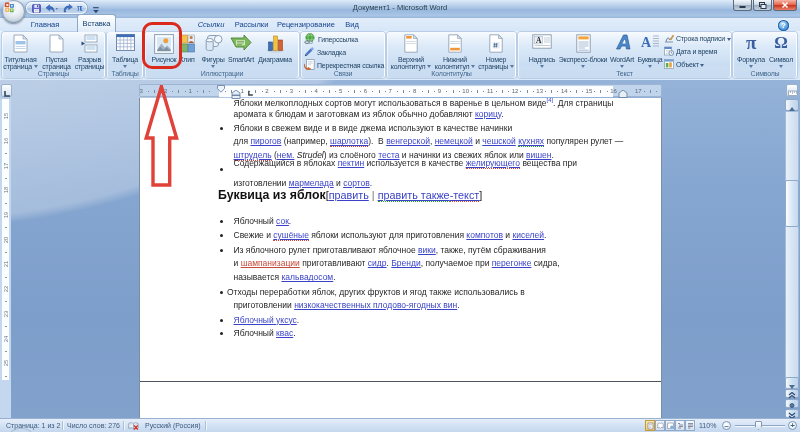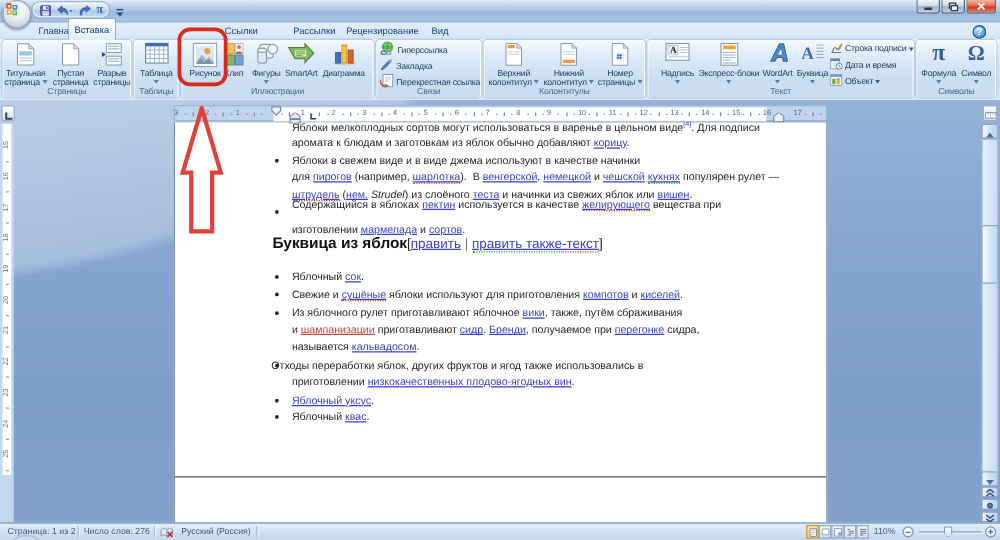--- a/index.html
+++ b/index.html
@@ -172,43 +172,44 @@
     </svg>
     <svg class="abs qat-ic" style="left:37px;width:10px" width="10" height="9" viewBox="0 0 10 9">
       <path d="M1.2 8 C0.6 4 3 1.6 6 2.2 L6.3 0.4 L9.4 3 L5.6 5.6 L5.9 3.9 C3.6 3.6 2 5.5 2.6 8 Z" fill="#3f6fc8" stroke="#2a4f96" stroke-width="0.5"></path>
     </svg>
     <div class="abs" style="left:51px;top:0.5px;font-size:10px;color:#3566c4;font-weight:bold;font-family:'Liberation Serif',serif">π</div>
     <svg class="abs qat-ic" style="left:66px;top:4px" width="8" height="6" viewBox="0 0 8 6">
       <rect x="1" y="0" width="5" height="1" fill="#2d4a76"></rect>
       <path d="M1 2.5 l5 0 l-2.5 3 z" fill="#2d4a76"></path>
     </svg>
   </div>
+  <div class="abs" id="win-title">Документ1 - Microsoft Word</div>
   <div class="abs" id="win-btns">
     <span class="winbtn">
       <svg width="17" height="10" viewBox="0 0 17 10">
           <rect x="5.5" y="6" width="6" height="2" fill="#2b3b4e"></rect>
         </svg>
     </span><span class="winbtn">
       <svg width="17" height="10" viewBox="0 0 17 10">
           <rect x="5.5" y="2.5" width="5" height="4" fill="none" stroke="#2b3b4e" stroke-width="1"></rect>
           <rect x="7" y="4.5" width="5" height="4" fill="#e8eef5" stroke="#2b3b4e" stroke-width="1"></rect>
         </svg>
     </span><span class="winbtn close">
       <svg width="22" height="10" viewBox="0 0 22 10">
           <path d="M8.5 2.5 L13.5 7.5 M13.5 2.5 L8.5 7.5" stroke="#fff" stroke-width="1.5"></path>
         </svg>
     </span>
   </div>
   <div class="abs" id="help-btn">?</div>
 
   <div class="abs" id="tabrow">
       <div class="tab" style="left: 24px; width: 42px;">Главная</div>
-      <div class="tab active" style="left: 54px; width: 37px;">Вставка</div>
+      <div class="tab active" style="left: 77px; width: 37px;">Вставка</div>
       <div class="tab" style="left: 114.5px; width: 72px; margin-top: 42px;">Разметка страницы</div>
-      <div class="tab" style="left: 174px; width: 38px;">Ссылки</div>
+      <div class="tab" style="left: 192px; width: 38px; font-style: italic;">Ссылки</div>
       <div class="tab" style="left: 229px; width: 45px;">Рассылки</div>
       <div class="tab" style="left: 272px; width: 68px;">Рецензирование</div>
       <div class="tab" style="left: 338px; width: 28px;">Вид</div>
     </div>
 
   <div class="abs" id="ribbon">
 
     <div class="rgroup" style="left:2px;width:103px">
       <div class="bigbtn" style="left:0px;width:37px">
         <svg class="bicon" width="15" height="19" viewBox="0 0 15 19">
@@ -475,39 +476,39 @@
         <div class="vnum" style="top: 186.1px;">22</div>
         <div class="vtick" style="top: 202.45px;"></div>
         <div class="vnum" style="top: 210.8px;">23</div>
         <div class="vtick" style="top: 227.15px;"></div>
         <div class="vnum" style="top: 235.5px;">24</div>
         <div class="vtick" style="top: 251.85px;"></div>
         <div class="vnum" style="top: 260.2px;">25</div>
         <div class="vtick" style="top: 276.55px;"></div>
       </div>
     <div id="textlayer">
-        <div class="dline" style="left: 233.5px; top: 13.9px;"><span>Яблоки мелкоплодных сортов могут использоваться в варенье в цельном виде</span><span class="sup">[4]</span><span>. Для подписи</span></div>
+        <div class="dline" style="left: 233.5px; top: 13.9px;"><span>Яблоки мелкоплодных сортов могут использоваться в варенье в цельном виде</span><span class="sup">[4]</span><span>. Для страницы</span></div>
         <div class="dline" style="left: 233.5px; top: 27.7px;"><span>аромата к блюдам и заготовкам из яблок обычно добавляют </span><span class="lnk">корицу</span><span>.</span></div>
         <div class="bullet" style="left: 220px; top: 46.5px;"></div>
         <div class="dline" style="left: 233.5px; top: 41.5px;"><span>Яблоки в свежем виде и в виде джема используют в качестве начинки</span></div>
         <div class="dline" style="left: 233.5px; top: 55.3px;"><span>для </span><span class="lnk">пирогов</span><span> (например, </span><span class="lnk sq-red">шарлотка</span><span>).  В </span><span class="lnk">венгерской</span><span>, </span><span class="lnk">немецкой</span><span> и </span><span class="lnk">чешской</span><span> </span><span class="lnk sq-green">кухнях</span><span> популярен рулет —</span></div>
         <div class="dline" style="left: 233.5px; top: 69.1px;"><span class="lnk sq-red">штрудель</span><span> (</span><span class="lnk">нем.</span><span> </span><span class="it">Strudel</span><span>) из слоёного </span><span class="lnk">теста</span><span> и начинки из свежих яблок или </span><span class="lnk">вишен</span><span>.</span></div>
         <div class="bullet" style="left: 220px; top: 87.9px;"></div>
         <div class="dline" style="left: 233.5px; top: 77px;"><span>Содержащийся в яблоках </span><span class="lnk">пектин</span><span> используется в качестве </span><span class="lnk sq-red">желирующего</span><span> вещества при</span></div>
         <div class="dline" style="left: 233.5px; top: 96.7px;"><span>изготовлении </span><span class="lnk">мармелада</span><span> и </span><span class="lnk">сортов</span><span>.</span></div>
         <div class="bullet" style="left: 220px; top: 139.6px;"></div>
         <div class="dline" style="left: 233.5px; top: 134.6px;"><span>Яблочный </span><span class="lnk">сок</span><span>.</span></div>
         <div class="bullet" style="left: 220px; top: 154.1px;"></div>
         <div class="dline" style="left: 233.5px; top: 149.1px;"><span>Свежие и </span><span class="lnk sq-red">сушёные</span><span> яблоки используют для приготовления </span><span class="lnk">компотов</span><span> и </span><span class="lnk">киселей</span><span>.</span></div>
         <div class="bullet" style="left: 220px; top: 168.5px;"></div>
         <div class="dline" style="left: 233.5px; top: 163.5px;"><span>Из яблочного рулет приготавливают яблочное </span><span class="lnk">вики</span><span>, также, путём сбраживания</span></div>
         <div class="dline" style="left: 233.5px; top: 177.4px;"><span>и </span><span class="redlnk">шампанизации</span><span> приготавливают </span><span class="lnk">сидр</span><span>. </span><span class="lnk">Бренди</span><span>, получаемое при </span><span class="lnk">перегонке</span><span> сидра,</span></div>
         <div class="dline" style="left: 233.5px; top: 191.3px;"><span>называется </span><span class="lnk">кальвадосом</span><span>.</span></div>
         <div class="bullet" style="left: 220px; top: 210.7px;"></div>
-        <div class="dline" style="left: 217px; top: 205.7px;"><span>Отходы переработки яблок, других фруктов и ягод также использовались в</span></div>
+        <div class="dline" style="left: 227px; top: 205.7px;"><span>Отходы переработки яблок, других фруктов и ягод также использовались в</span></div>
         <div class="dline" style="left: 233.5px; top: 219.1px;"><span>приготовлении </span><span class="lnk">низкокачественных плодово-ягодных вин</span><span>.</span></div>
         <div class="bullet" style="left: 220px; top: 238.5px;"></div>
         <div class="dline" style="left: 233.5px; top: 233.5px;"><span class="lnk">Яблочный уксус</span><span>.</span></div>
         <div class="bullet" style="left: 220px; top: 252.4px;"></div>
         <div class="dline" style="left: 233.5px; top: 247.4px;"><span>Яблочный </span><span class="lnk">квас</span><span>.</span></div>
         <div id="heading" style="left: 218px; top: 105px;"><span class="h1">Буквица из яблок</span><span class="br">[</span><span class="hlnk">править</span><span class="hsep"> | </span><span class="hlnk sq-green">править также</span><span class="hlnk sq-red">-текст</span><span class="br">]</span></div>
       </div>
 
     <svg class="abs" id="red-arrow" style="left:140px;top:5px" width="44" height="103" viewBox="0 0 44 103">
       <path d="M21.4 1.5 L36.6 53 L29.7 53 L29.7 100 L13 100 L13 53 L6.2 53 Z" fill="none" stroke="#e04138" stroke-width="3.4" stroke-linejoin="miter"></path>

